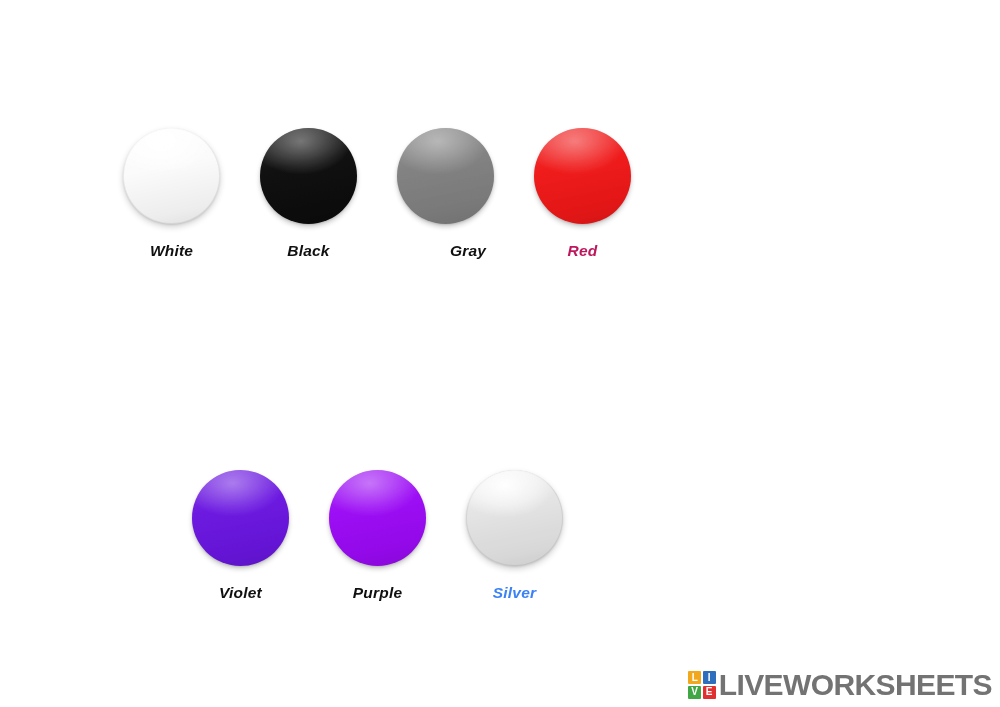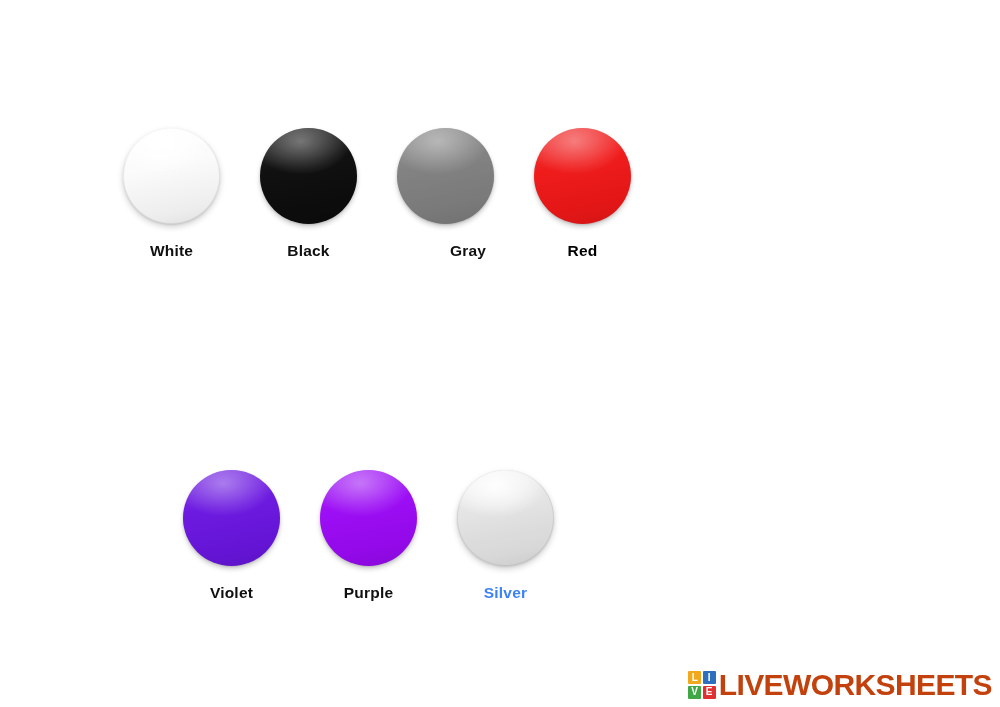--- a/index.html
+++ b/index.html
@@ -24,21 +24,21 @@
   }
 
   .row {
     position: absolute;
     display: flex;
     align-items: flex-start;
   }
 
   #row-1 { left: 103px; top: 128px; }
   #row-2 { left: 103px; top: 298px; }
-  #row-3 { left: 163px; top: 470px; }
+  #row-3 { left: 172px; top: 470px; }
 
   .swatch-cell {
     width: 137px;
     display: flex;
     flex-direction: column;
     align-items: center;
   }
 
   .swatch-dot {
     width: 97px;
@@ -93,20 +93,21 @@
 
   .swatch-label {
     margin-top: 19px;
     font-size: 15.5px;
     font-weight: bold;
     color: #101010;
     letter-spacing: 0.2px;
     white-space: nowrap;
     text-align: right;
     line-height: 1;
+    font-style: italic;
   }
 
   
   #lw-logo {
     position: absolute;
     right: 8px;
     bottom: 7px;
     display: flex;
     align-items: center;
     gap: 3px;
@@ -153,21 +154,21 @@
     <div class="swatch-cell">
       <div class="swatch-dot" style="background-color: rgb(13, 13, 13);"></div>
       <div class="swatch-label" style="color: rgb(16, 16, 16);">Black</div>
     </div>
     <div class="swatch-cell">
       <div class="swatch-dot" style="background-color: rgb(128, 128, 128);"></div>
       <div class="swatch-label" style="color: rgb(16, 16, 16); margin-left: 45px;">Gray</div>
     </div>
     <div class="swatch-cell">
       <div class="swatch-dot" style="background-color: rgb(240, 24, 24);"></div>
-      <div class="swatch-label" style="color: #000000;">Red</div>
+      <div class="swatch-label" style="color: #be185d;">Red</div>
     </div>
   </div>
 
 
   <div class="row" id="row-3">
     <div class="swatch-cell">
       <div class="swatch-dot" style="background-color: rgb(106, 22, 224);"></div>
       <div class="swatch-label" style="color: rgb(16, 16, 16);">Violet</div>
     </div>
     <div class="swatch-cell">
@@ -180,16 +181,16 @@
     </div>
   </div>
 
   <div id="lw-logo">
     <div id="lw-tiles">
       <div class="lw-tile" style="background-color: rgb(242, 168, 29);">L</div>
       <div class="lw-tile" style="background-color: rgb(45, 111, 189);">I</div>
       <div class="lw-tile" style="background-color: rgb(63, 168, 69);">V</div>
       <div class="lw-tile" style="background-color: rgb(224, 48, 48);">E</div>
     </div>
-    <div id="lw-wordmark" style="color: #c2410c;">LIVEWORKSHEETS</div>
+    <div id="lw-wordmark" style="color: #737373;">LIVEWORKSHEETS</div>
   </div>
 
 </div>
 
 </body></html>

